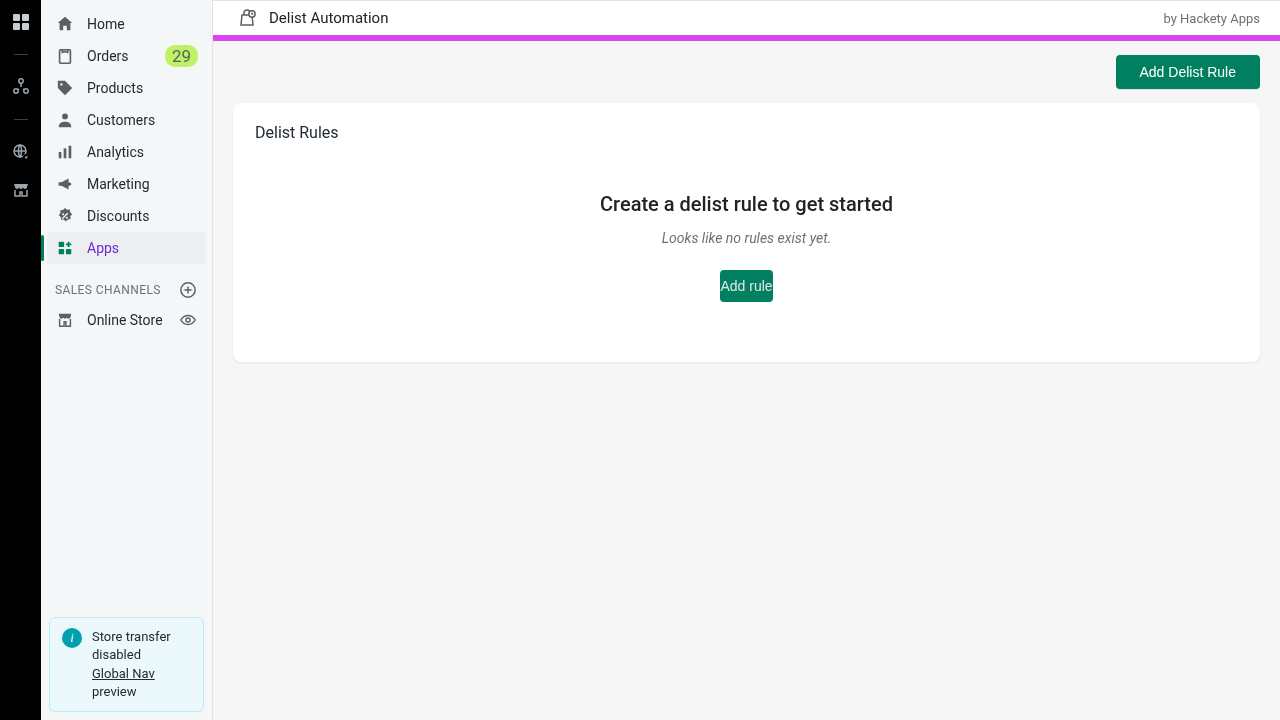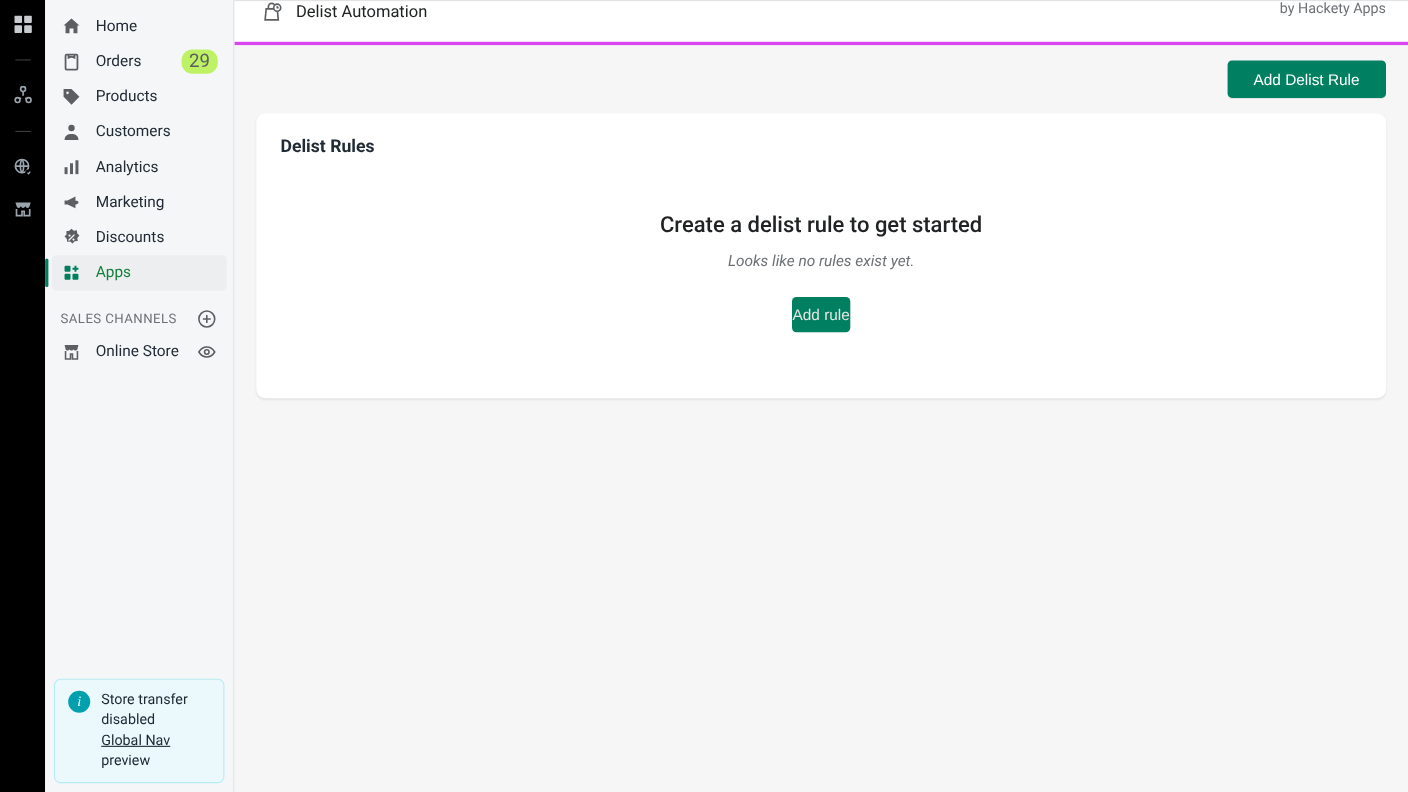--- a/index.html
+++ b/index.html
@@ -10,21 +10,21 @@
   .rail { width: 41px; background: #000; height: 100%; display: flex; flex-direction: column; align-items: center; padding-top: 12px; gap: 18px; }
   .rail-icon { width: 20px; height: 20px; display:flex; align-items:center; justify-content:center; color:#9aa5ae; }
   .rail-sep { width: 14px; height: 1px; background: #3d3d3d; margin: 4px 0; }
 
   
   .sidebar { width: 172px; background: #f4f6f8; height: 100%; border-right: 1px solid #dfe3e8; display:flex; flex-direction:column; position: relative; }
   .nav { padding: 8px 6px 0 6px; }
   .nav-item { display:flex; align-items:center; height: 32px; padding: 0 8px; border-radius: 4px; cursor:pointer; font-size: 14px; color: #212b36; position: relative; }
   .nav-item .ic { width: 20px; height: 20px; margin-right: 12px; display:flex; align-items:center; justify-content:center; color:#5c5f62; }
   .nav-item .label { flex:1; }
-  .nav-item.active { background: #edeeef; color: #15803d; justify-content: center; }
+  .nav-item.active { background: #edeeef; color: #6d28d9; justify-content: center; }
   .nav-item.active .ic { color:#007f5f; }
   .nav-item.active::before { content:""; position:absolute; left:-6px; top:3px; bottom:3px; width:3px; background:#007f5f; border-radius:2px; }
   .badge { background:#bef264; color:#5c5f62; font-size:17px; padding: 1px 7px; border-radius: 10px; }
 
   .section-h { display:flex; align-items:center; justify-content:space-between; padding: 16px 14px 4px 14px; font-size: 12px; letter-spacing: 0.4px; color:#6d7175; text-transform: uppercase; }
   .plus-btn { width:20px; height:20px; border-radius:50%; display:flex; align-items:center; justify-content:center; color:#5c5f62; cursor:pointer; }
 
   .channel-row { display:flex; align-items:center; height: 32px; padding: 0 8px; margin: 0 6px; border-radius:4px; cursor:pointer; }
   .channel-row .ic { width:20px; height:20px; margin-right:12px; display:flex; align-items:center; justify-content:center; color:#5c5f62; }
   .eye-btn { width:20px; height:20px; display:flex; align-items:center; justify-content:center; color:#5c5f62; cursor:pointer; }
@@ -33,31 +33,31 @@
   .nav-settings { display:flex; align-items:center; height: 36px; padding: 0 14px; cursor:pointer; }
   .nav-settings .ic { width:20px; height:20px; margin-right:12px; display:flex; align-items:center; justify-content:center; color:#5c5f62; }
 
   .info-banner { margin: 8px; padding: 10px 12px; background:#ebf9fc; border:1px solid #b7ecf3; border-radius:6px; font-size:13px; display:flex; gap:10px; align-items:flex-start; }
   .info-badge { width:20px; height:20px; border-radius:50%; background:#00a0ac; display:flex; align-items:center; justify-content:center; color:#fff; font-style:italic; font-family: Georgia, serif; font-size:13px; flex-shrink:0; }
   .info-banner .msg { line-height:1.4; }
   .info-banner .link { text-decoration: underline; cursor:pointer; }
 
   
   .main { flex:1; display:flex; flex-direction:column; background:#f6f6f7; }
-  .topbar { height: 41px; background:#fff; border-bottom:3px solid #d946ef; display:flex; align-items:flex-start; padding: 0 20px 0 24px; border-top:1px solid #e1e3e5; }
+  .topbar { height: 41px; background:#fff; border-bottom:6px solid #d946ef; display:flex; align-items:center; padding: 0 20px 0 24px; border-top:1px solid #e1e3e5; }
   .topbar .app-ic { width:20px; height:20px; margin-right:12px; display:flex; align-items:center; justify-content:center; color:#5c5f62; }
   .topbar .title { font-size:15px; color:#202223; flex:1; }
   .topbar .byline { font-size:13px; color:#6d7175; }
 
   .content { padding: 14px 20px; }
   .top-actions { display:flex; justify-content:flex-end; margin-bottom: 14px; }
   .btn-primary { background:#008060; color:#fff; border:none; border-radius:4px; padding: 9px 24px; font-size:14px; cursor:pointer; box-shadow: 0 1px 0 rgba(0,0,0,0.08); }
 
   .card { background:#fff; border-radius:8px; box-shadow: 0 1px 2px rgba(0,0,0,0.08); padding: 20px 22px 60px; }
-  .card-title { font-size:16px; font-weight:700; margin-bottom: 50px; }
+  .card-title { font-size:16px; font-weight:400; margin-bottom: 50px; }
   .empty { text-align:center; }
   .empty-h { font-size:20px; font-weight:500; margin-bottom: 14px; color:#202223; }
   .empty-sub { font-size:14px; color:#6d7175; margin-bottom: 24px; font-style: italic; }
   .btn-secondary { background:#008060; color:#e5e5e5; border:none; border-radius:4px; padding: 8px 0; font-size:14px; cursor:pointer; }
 
   svg { display:block; }
 </style>
 </head>
 <body>
 

